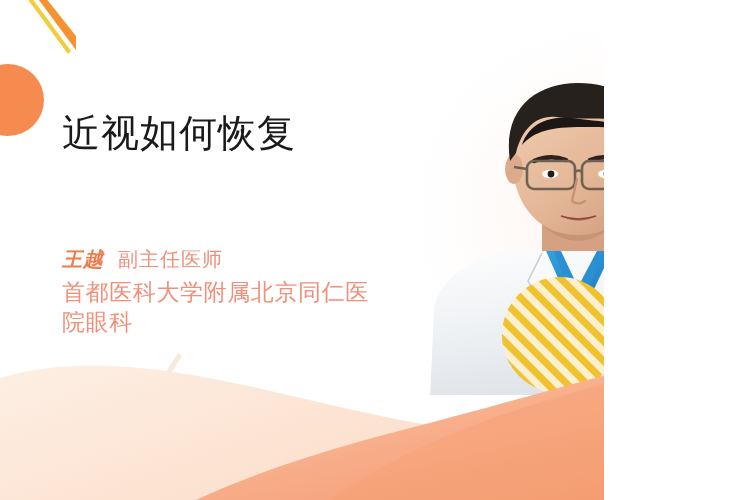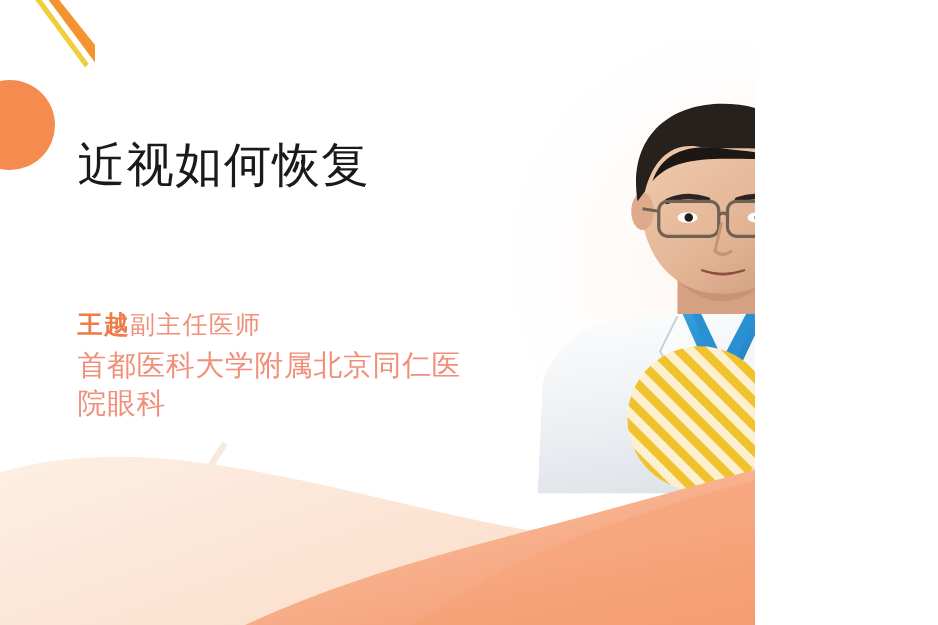--- a/index.html
+++ b/index.html
@@ -61,27 +61,29 @@
     align-items: baseline;
     white-space: nowrap;
     margin-bottom: 4px;
   }
 
   .doctor-name {
     font-size: 20px;
     font-weight: 700;
     color: #EF7B4A;
     letter-spacing: 1px;
+    font-style: italic;
   }
 
   .doctor-rank {
     font-size: 20px;
     font-weight: 400;
     color: #F0907A;
     letter-spacing: 1px;
+    margin-left: 14px;
   }
 
   .affiliation {
     font-size: 23px;
     line-height: 1.32;
     font-weight: 400;
     color: #F0907A;
     letter-spacing: 0.6px;
     max-width: 330px;
   }

